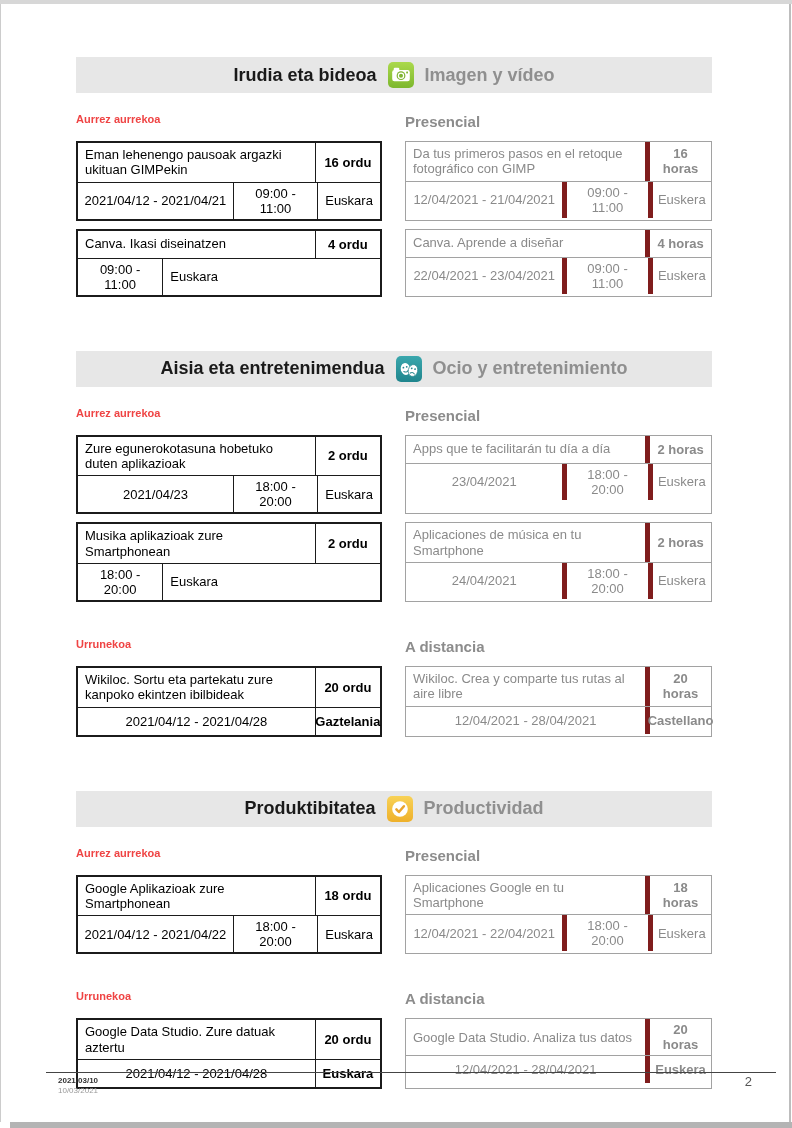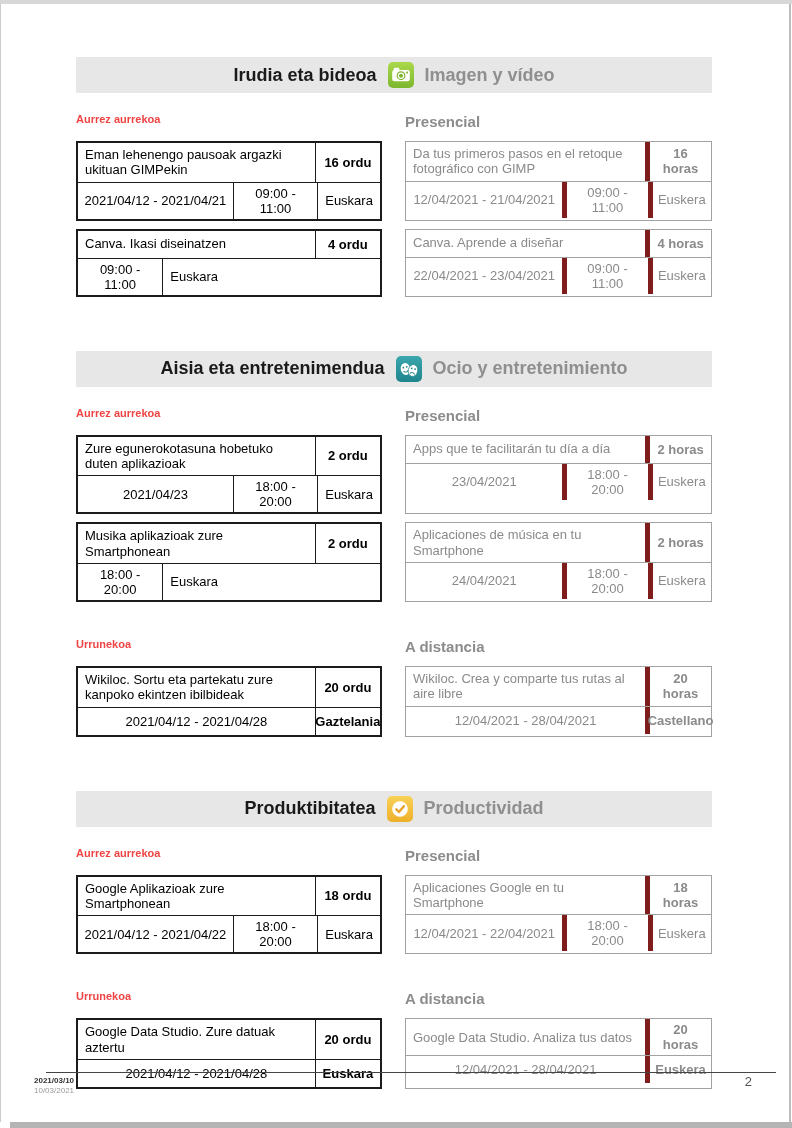--- a/index.html
+++ b/index.html
@@ -57,21 +57,21 @@
 
   .eu { border: 2px solid #1b1b1b; color: #000000; }
   .eu .row + .row  { border-top: 1.5px solid #1b1b1b; }
   .eu .cell + .cell{ border-left: 1.5px solid #1b1b1b; }
 
   .es { border: 1px solid #a2a2a2; color: #8a8a8a; }
   .es .row + .row  { border-top: 1px solid #a2a2a2; }
   .es .cell + .cell{ border-left: 5px solid #7f1d1d; }
 
   .footer-rule  { position:absolute; left:46px; right:16px; top:1072px; border-top:1px solid #444444; }
-  .footer-dates { position:absolute; left:34px; top:1076px; }
+  .footer-dates { position:absolute; left:58px; top:1076px; }
   .fd1 { font-size:8px; font-weight:bold; color:#333333; line-height:1.3; }
   .fd2 { font-size:8px; color:#999999; line-height:1.3; }
   .page-num { position:absolute; right:40px; top:1074px; font-size:13px; color:#555555; }
 </style>
 </head>
 <body>
 
 <div class="edge-top"></div>
 <div class="edge-left"></div>
 <div class="edge-right"></div>

